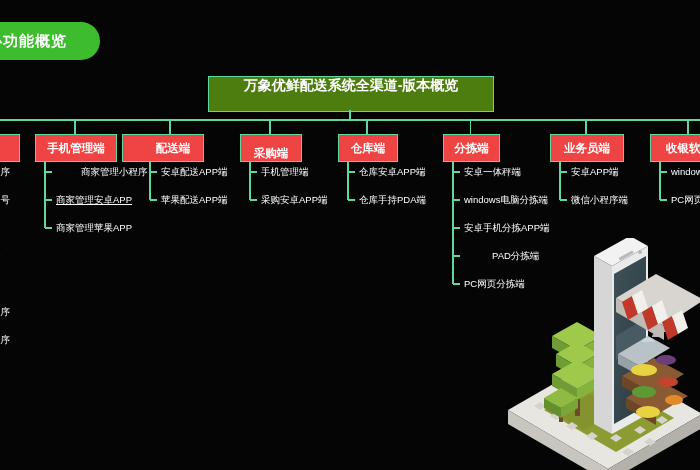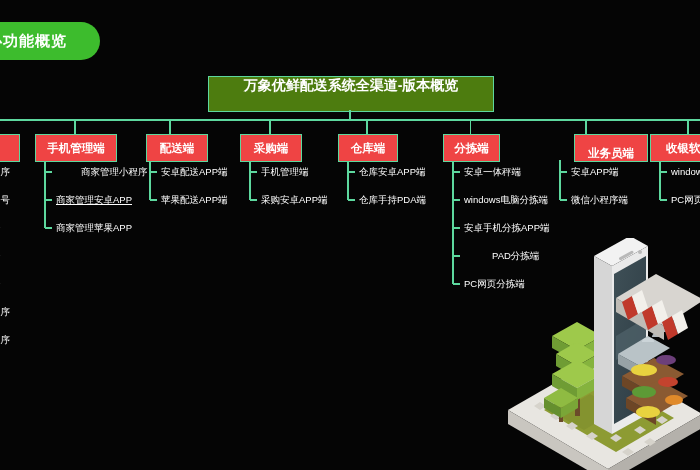--- a/index.html
+++ b/index.html
@@ -125,44 +125,44 @@
       <div class="leaf" style="left: -9px; top: 250px;">端</div>
       <div class="leaf" style="left: -9px; top: 278px;">端</div>
       <div class="leaf" style="left: -9px; top: 306px;">程序</div>
       <div class="leaf" style="left: -9px; top: 334px;">程序</div>
       <div class="node" style="left: 35px; top: 134px; width: 80px;">
         <span>手机管理端</span>
       </div>
       <div class="leaf" style="left: 56px; top: 166px; padding-left: 25px;">商家管理小程序</div>
       <div class="leaf" style="left: 56px; top: 194px; text-decoration: underline;">商家管理安卓APP</div>
       <div class="leaf" style="left: 56px; top: 222px;">商家管理苹果APP</div>
-      <div class="node" style="left: 146px; top: 134px; width: 60px;">
+      <div class="node" style="left: 122px; top: 134px; width: 60px; padding-left: 20px;">
         <span>配送端</span>
       </div>
       <div class="leaf" style="left: 161px; top: 166px;">安卓配送APP端</div>
       <div class="leaf" style="left: 161px; top: 194px;">苹果配送APP端</div>
-      <div class="node" style="left: 240px; top: 134px; width: 60px;">
+      <div class="node" style="left: 240px; top: 134px; width: 60px; align-items: flex-end;">
         <span>采购端</span>
       </div>
       <div class="leaf" style="left: 261px; top: 166px;">手机管理端</div>
       <div class="leaf" style="left: 261px; top: 194px;">采购安卓APP端</div>
       <div class="node" style="left: 338px; top: 134px; width: 58px;">
         <span>仓库端</span>
       </div>
       <div class="leaf" style="left: 359px; top: 166px;">仓库安卓APP端</div>
       <div class="leaf" style="left: 359px; top: 194px;">仓库手持PDA端</div>
       <div class="node" style="left: 443px; top: 134px; width: 55px;">
         <span>分拣端</span>
       </div>
       <div class="leaf" style="left: 464px; top: 166px;">安卓一体秤端</div>
       <div class="leaf" style="left: 464px; top: 194px;">windows电脑分拣端</div>
       <div class="leaf" style="left: 464px; top: 222px;">安卓手机分拣APP端</div>
       <div class="leaf" style="left: 464px; top: 250px; padding-left: 28px;">PAD分拣端</div>
       <div class="leaf" style="left: 464px; top: 278px;">PC网页分拣端</div>
-      <div class="node" style="left: 574px; top: 134px; width: 72px; align-items: flex-end;">
+      <div class="node" style="left: 550px; top: 134px; width: 72px;">
         <span>业务员端</span>
       </div>
       <div class="leaf" style="left: 571px; top: 166px;">安卓APP端</div>
       <div class="leaf" style="left: 571px; top: 194px;">微信小程序端</div>
       <div class="node" style="left: 650px; top: 134px; width: 76px;">
         <span>收银软件</span>
       </div>
       <div class="leaf" style="left: 671px; top: 166px;">windows</div>
       <div class="leaf" style="left: 671px; top: 194px;">PC网页收</div>
     </div>

